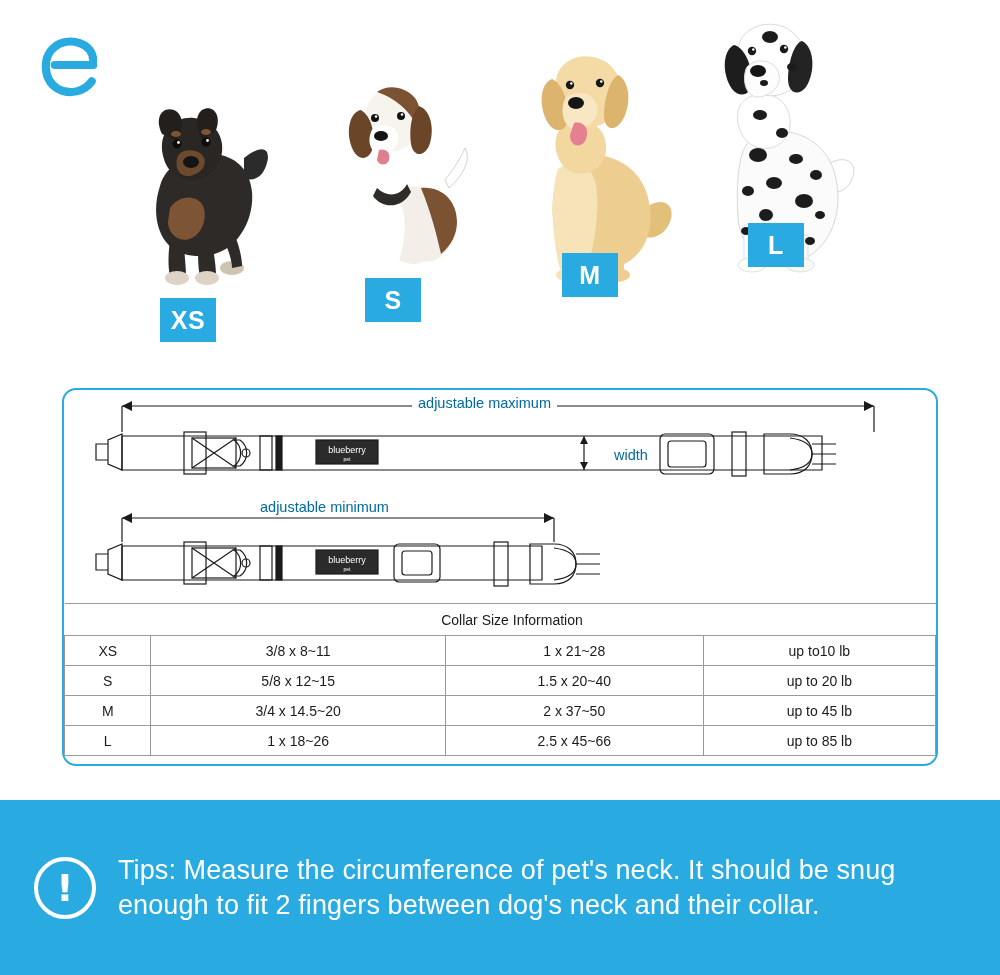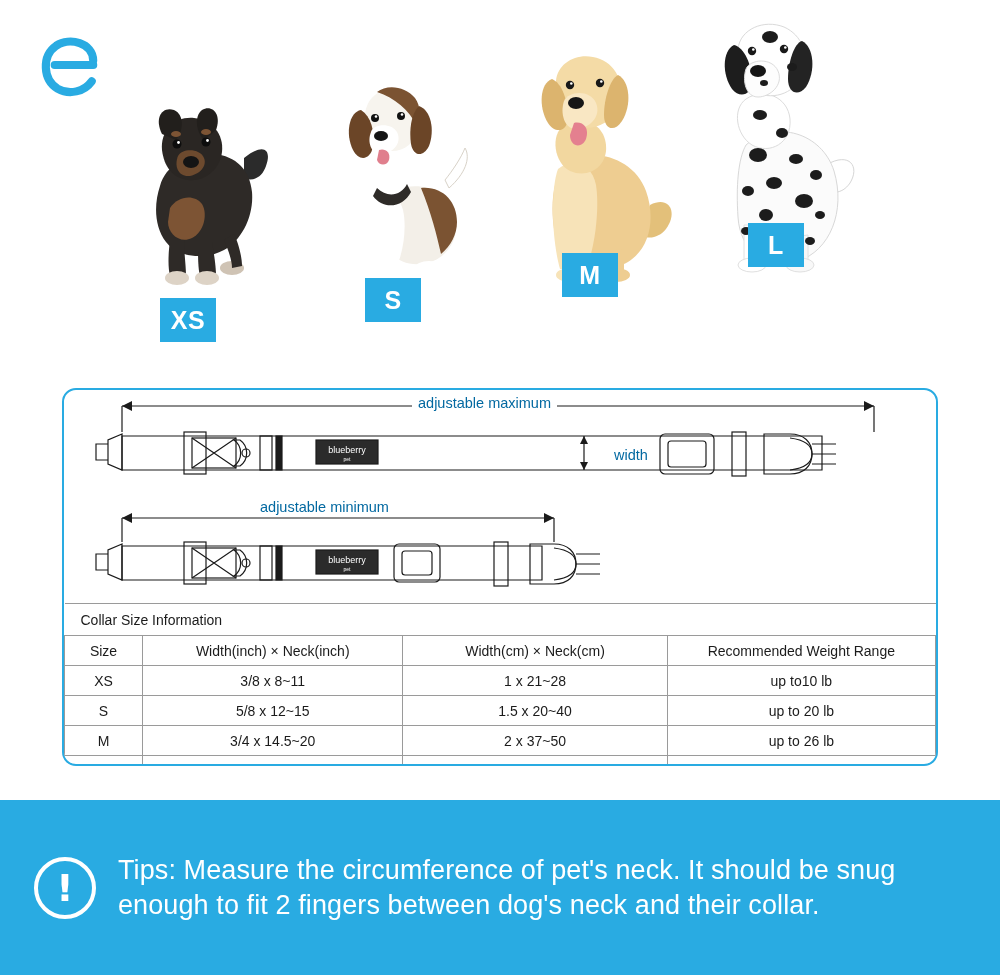--- a/index.html
+++ b/index.html
@@ -88,22 +88,22 @@
     color: #1b1b1b;
   }
   table.size-table td, table.size-table th {
     border: 1px solid #9a9a9a;
     height: 30px;
     text-align: center;
     font-weight: normal;
     padding: 0 4px;
   }
   table.size-table tr.title-row td {
-    text-align: left;
-    padding-left: 16px;
+    text-align: center;
+    padding-left: 28px;
     border-left: none;
     border-right: none;
     height: 32px;
   }
   .c0 { width: 78px; }
   .c1 { width: 260px; }
   .c2 { width: 264px; }
   .c3 { width: 268px; }
 
   
@@ -394,42 +394,36 @@
     <div class="dim-label lbl-min">adjustable minimum</div>
     <div class="dim-label lbl-width">width</div>
 
     <div class="tbl-wrap">
       <table class="size-table">
         <tbody>
             <tr class="title-row">
           <td colspan="4">Collar Size Information</td>
         </tr>
         <tr>
-          <th class="c0">Size</th>
-          <th class="c1">Width(inch)  ×  Neck(inch)</th>
-          <th class="c2">Width(cm)  ×  Neck(cm)</th>
-          <th class="c3">Recommended Weight Range</th>
-        </tr>
-        <tr>
           <td>XS</td>
           <td>3/8 x 8~11</td>
           <td>1 x 21~28</td>
           <td>up to10 lb</td>
         </tr>
         <tr>
           <td>S</td>
           <td>5/8 x 12~15</td>
           <td>1.5 x 20~40</td>
           <td>up to 20 lb</td>
         </tr>
         <tr>
           <td>M</td>
           <td>3/4 x 14.5~20</td>
           <td>2 x 37~50</td>
-          <td>up to 26 lb</td>
+          <td>up to 45 lb</td>
         </tr>
         <tr>
           <td>L</td>
           <td>1 x 18~26</td>
           <td>2.5 x 45~66</td>
           <td>up to 85 lb</td>
         </tr>
       </tbody>
         </table>
     </div>

